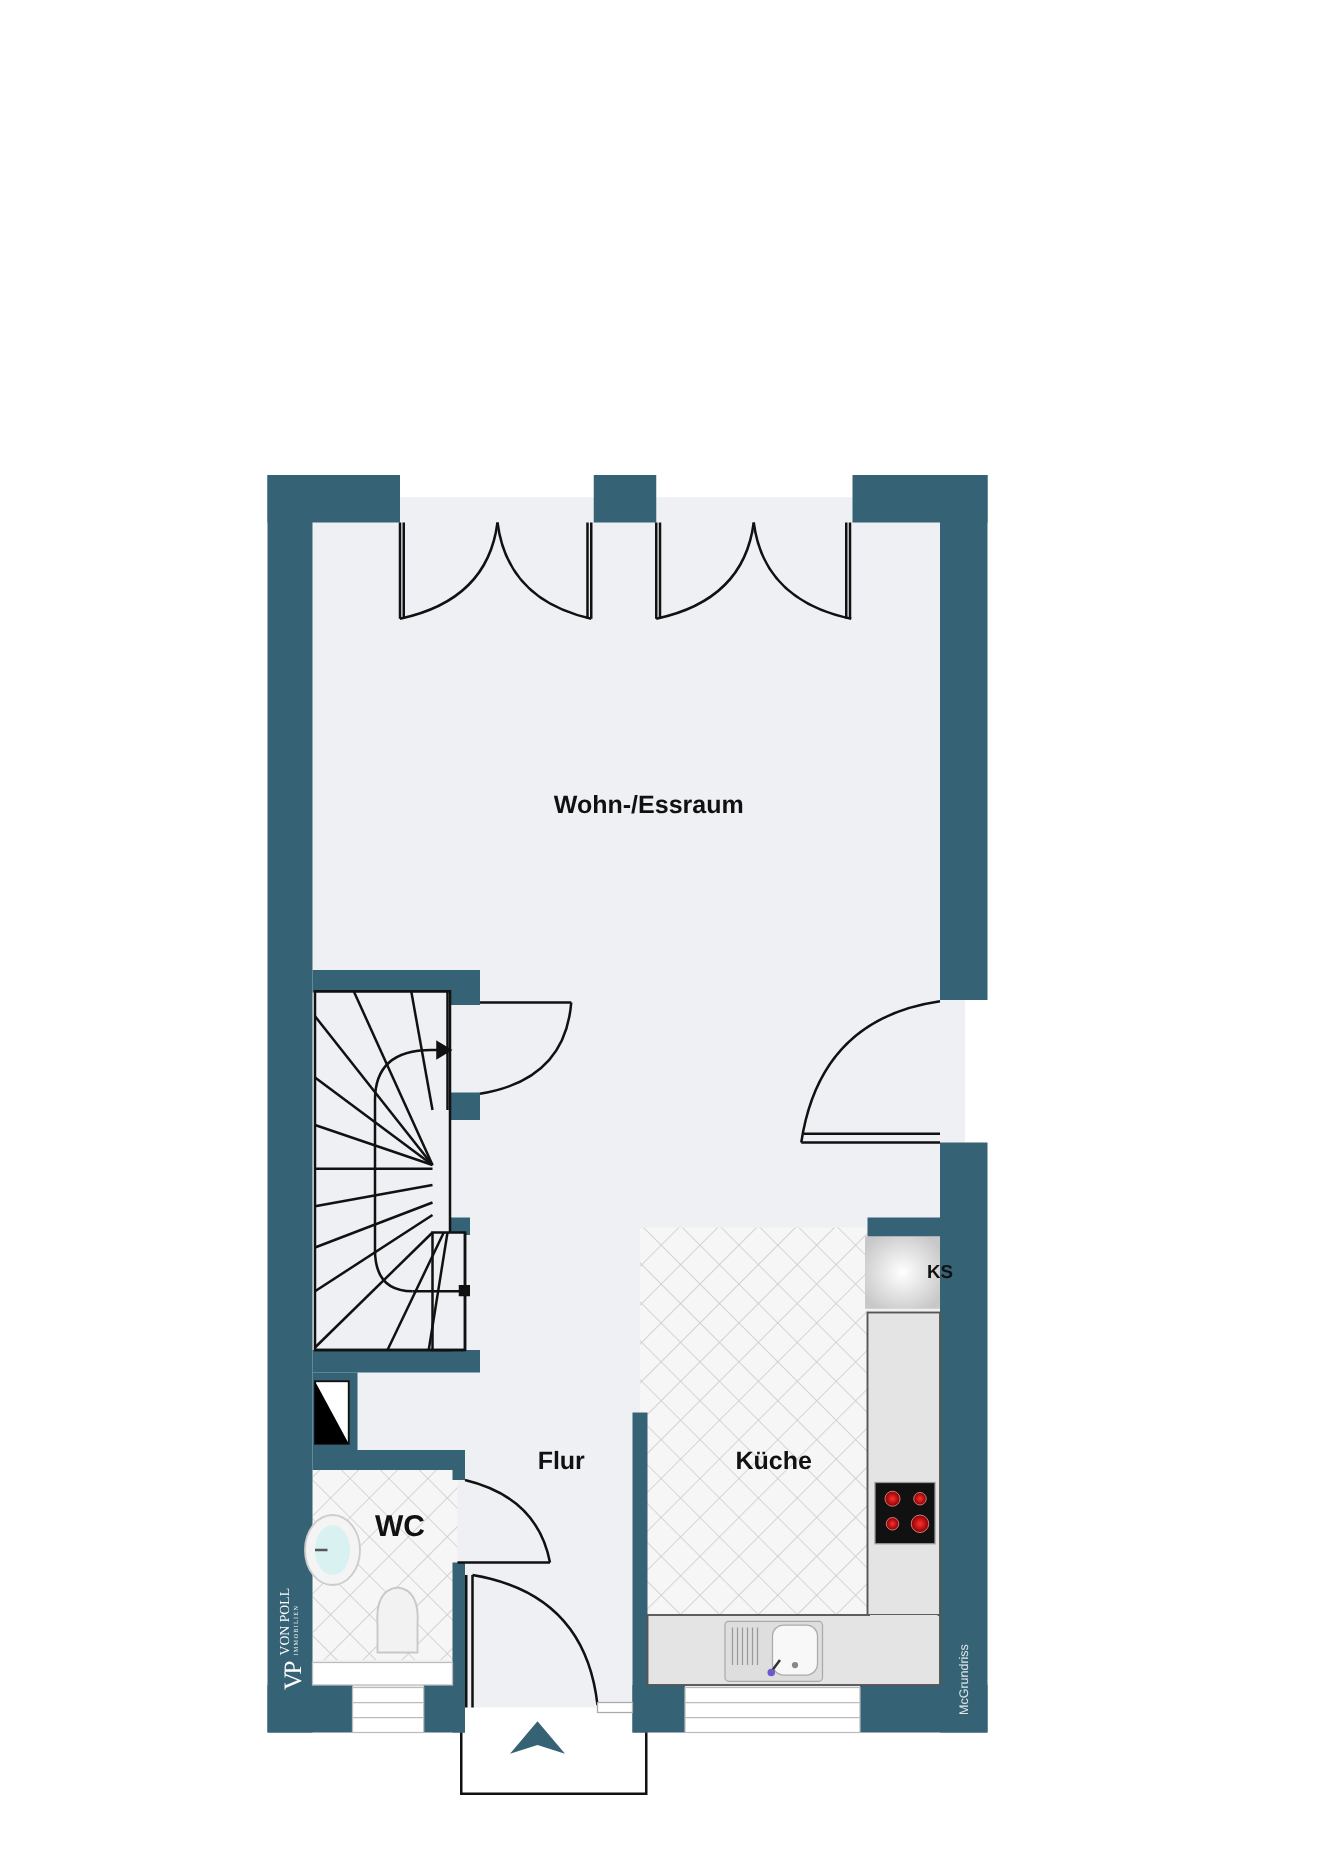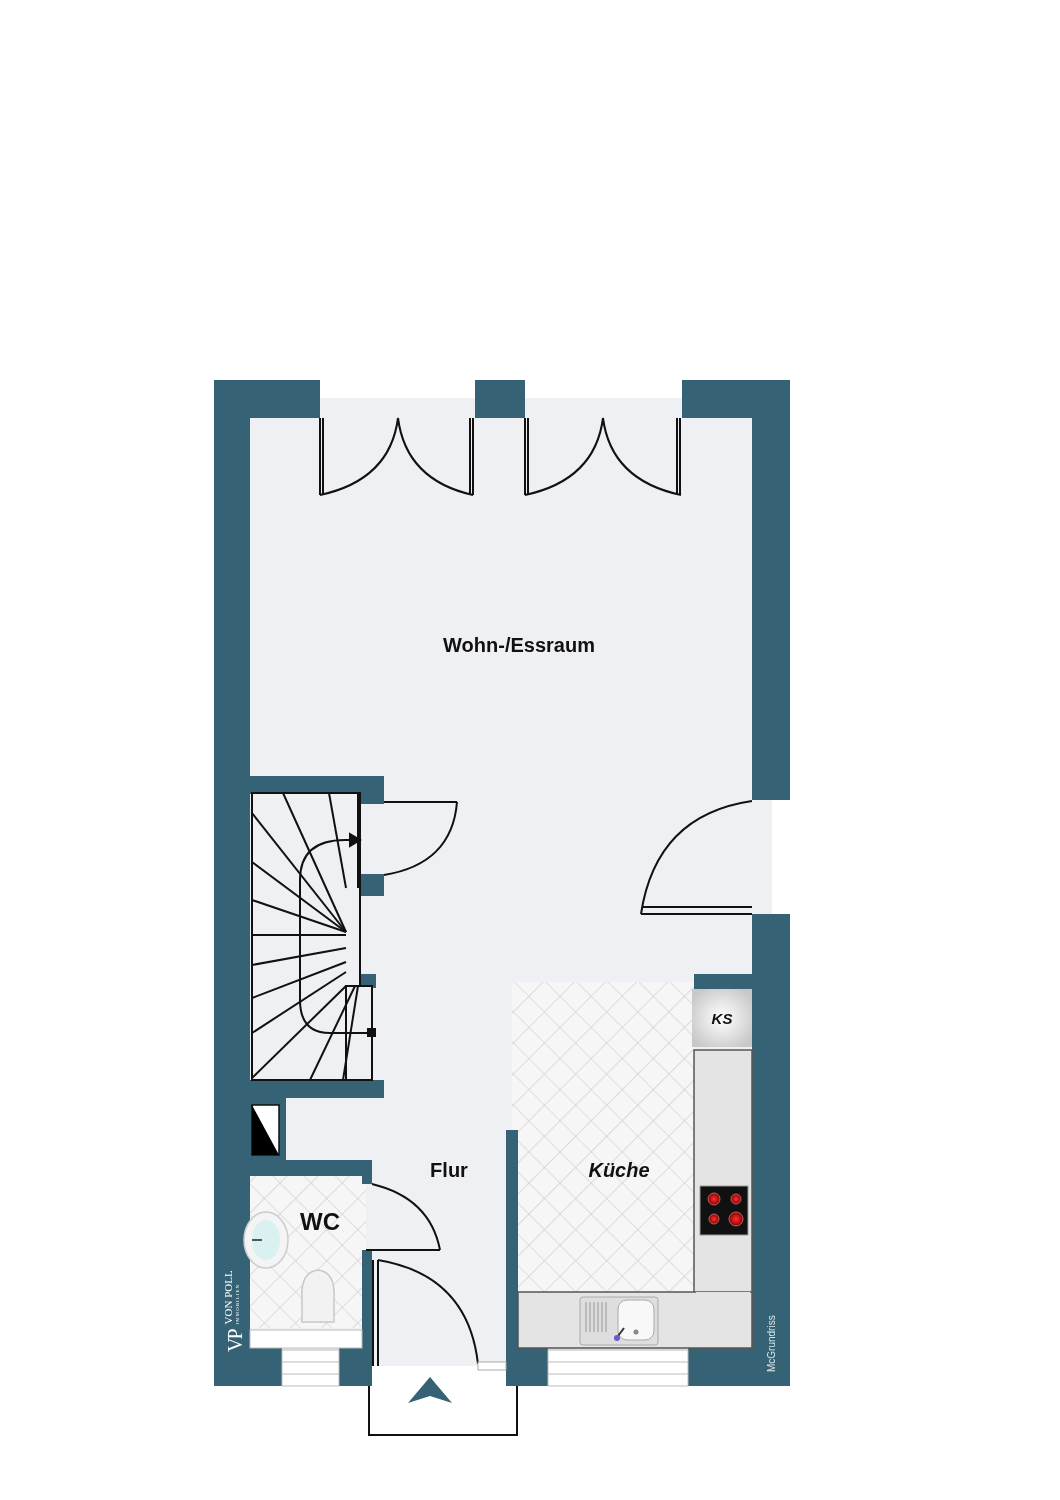--- a/index.html
+++ b/index.html
@@ -195,23 +195,23 @@
         <circle cx="636" cy="1332" r="2.5" fill="#888"></circle>
         <line x1="618" y1="1336" x2="624" y2="1328" stroke="#333" stroke-width="2"></line>
         <circle cx="617" cy="1338" r="3" fill="#6a5acd"></circle>
       </g>
     </g>
   </svg>
 
   
   <div class="room-label" style="left:519px; top:645px;">Wohn-/Essraum</div>
   <div class="room-label" style="left:449px; top:1170px;">Flur</div>
-  <div class="room-label" style="left:619px; top:1170px;font-style:italic;">Küche</div>
+  <div class="room-label" style="left:619px; top:1170px;">Küche</div>
   <div class="room-label" style="left:320px; top:1222px; font-size:24px;">WC</div>
-  <div class="room-label ks-label" style="left:722px; top:1018px;font-style:italic;">KS</div>
+  <div class="room-label ks-label" style="left:752px; top:1018px;">KS</div>
 
   
   <div style="position:absolute; left:224px; top:1352px; transform: rotate(-90deg); transform-origin: left top; white-space:nowrap; color:#fff; font-family:'Liberation Serif', serif;">
     <span style="font-size:20px; letter-spacing:-2px;">VP</span>
     <span style="display:inline-block; vertical-align:top; line-height:9px; margin-left:2px;">
       <span style="display:block; font-size:11px;">VON POLL</span>
       <span style="display:block; font-size:5px; letter-spacing:1px;">IMMOBILIEN</span>
     </span>
   </div>
   <div class="credit" style="left:766px; top:1372px;">McGrundriss</div>

